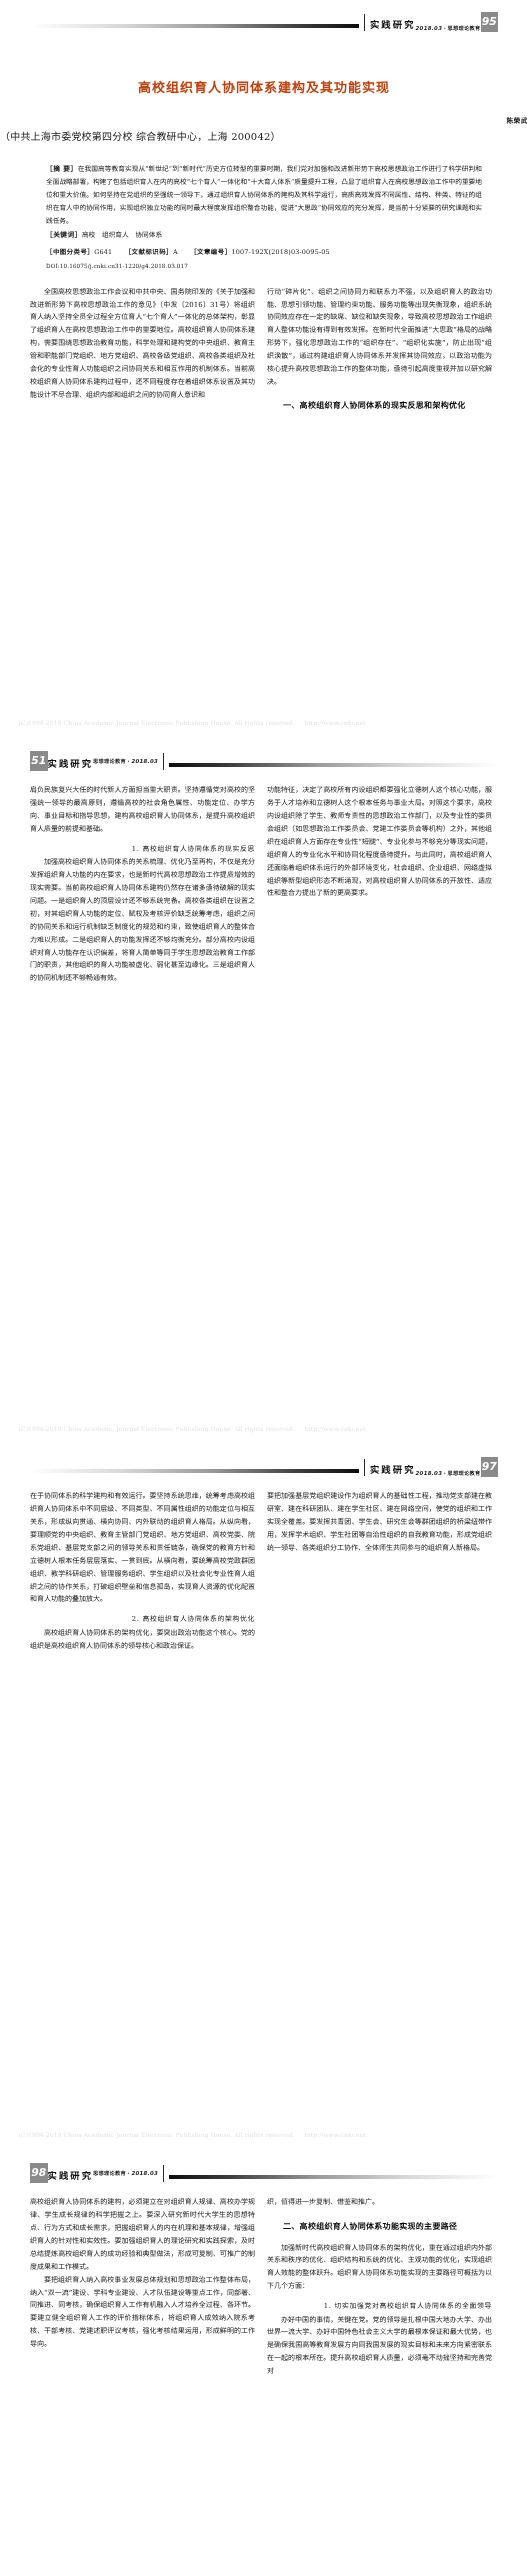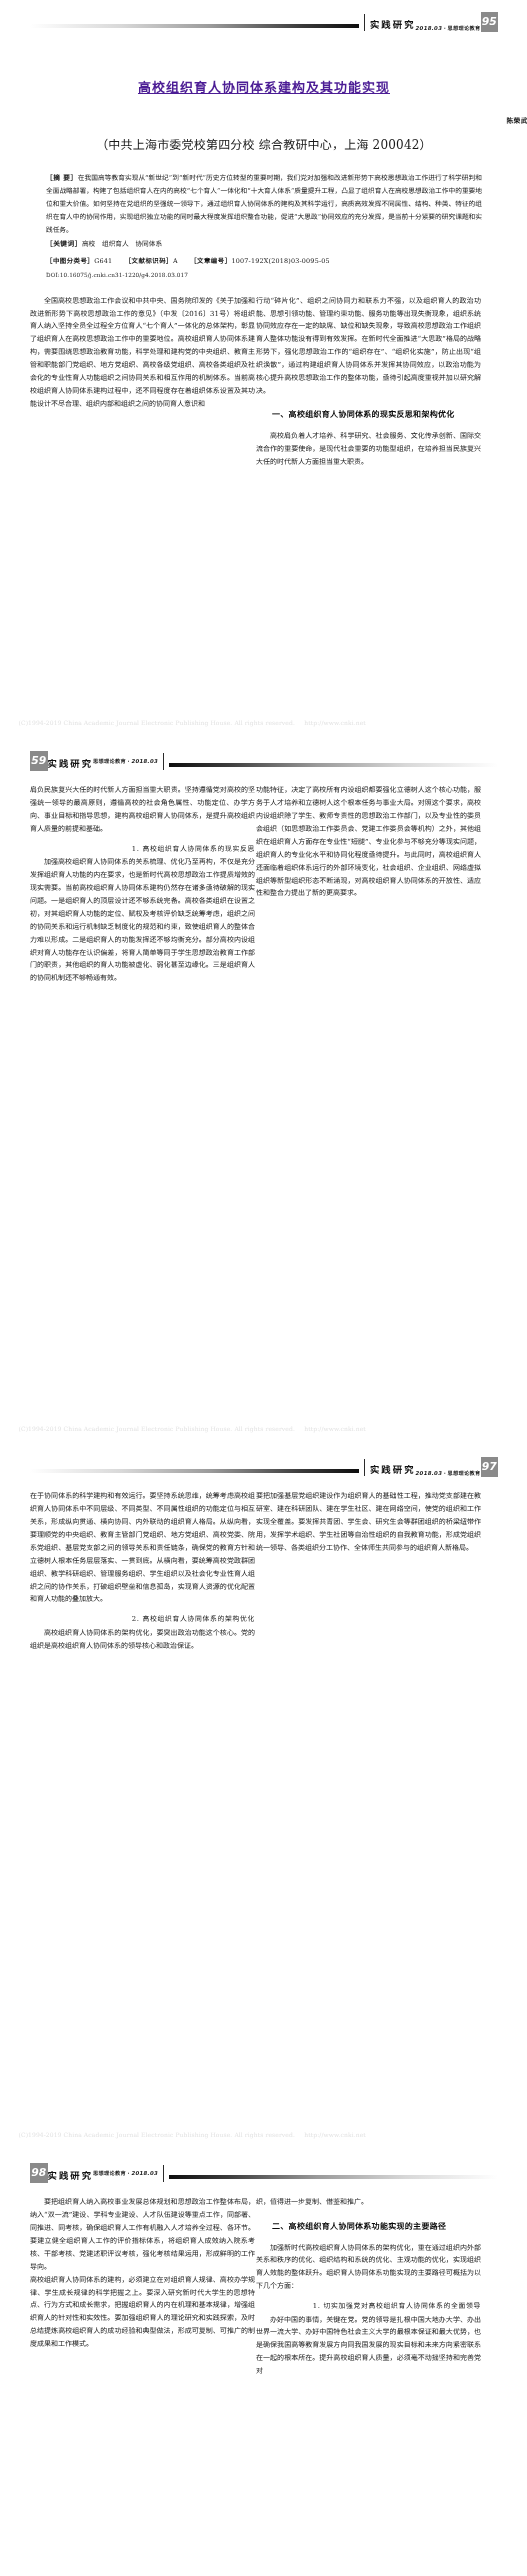--- a/index.html
+++ b/index.html
@@ -94,38 +94,36 @@
     margin-bottom:0.5px;
   }
 
   
   .art-title{
     text-align:center;
     font-family:"DejaVu Sans","Liberation Sans",sans-serif;
     font-weight:bold;
     font-size:13px;
     letter-spacing:1px;
-    color:#4c1d95;
+    color:#c2410c;
     margin:45px 0 0 0;
-    text-decoration:underline;
   }
   .art-author{
     text-align:right;
     font-family:Liberation Serif, serif;
     font-weight:bold;
     font-size:6.7px;
     letter-spacing:0.5px;
     margin-top:18.5px;
     color:#111;
   }
   .art-affil{
-    text-align:center;
-    font-size:12px;
+    font-size:10px;
     letter-spacing:0.2px;
-    margin-top:10px;
+    margin-top:3px;
     color:#1a1a1a;
   }
 
   
   .meta-block{
     margin:20.6px 46px 0 46px;
     font-size:6.7px;
     line-height:1.95;
     text-align:justify;
     color:#141414;
@@ -146,21 +144,21 @@
     margin-top:2.6px;
     font-size:5.7px;
     letter-spacing:0.1px;
     color:#1c1c1c;
   }
 
   
   .cols{
     display:flex;
     margin:13.4px 30px 0 30px;
-    gap:1px;
+    gap:12px;
   }
   .col{
     width:225px;
     flex:0 0 225px;
   }
   p.bodytext{
     margin:0;
     font-size:7px;
     line-height:1.84;
     text-align:justify;
@@ -231,31 +229,30 @@
     <div class="meta-doi">DOI:10.16075/j.cnki.cn31-1220/g4.2018.03.017</div>
   </div>
 
   <div class="cols">
     <div class="col">
       <p class="bodytext">全国高校思想政治工作会议和中共中央、国务院印发的《关于加强和改进新形势下高校思想政治工作的意见》（中发〔2016〕31号）将组织育人纳入坚持全员全过程全方位育人“七个育人”一体化的总体架构，彰显了组织育人在高校思想政治工作中的重要地位。高校组织育人协同体系建构，需要围绕思想政治教育功能，科学处理和建构党的中央组织、教育主管和职能部门党组织、地方党组织、高校各级党组织、高校各类组织及社会化的专业性育人功能组织之间协同关系和相互作用的机制体系。当前高校组织育人协同体系建构过程中，还不同程度存在着组织体系设置及其功能设计不尽合理、组织内部和组织之间的协同育人意识和</p>
     </div>
     <div class="col">
       <p class="bodytext noindent">行动“碎片化”、组织之间协同力和联系力不强，以及组织育人的政治功能、思想引领功能、管理约束功能、服务功能等出现失衡现象，组织系统协同效应存在一定的缺席、缺位和缺失现象，导致高校思想政治工作组织育人整体功能没有得到有效发挥。在新时代全面推进“大思政”格局的战略形势下，强化思想政治工作的“组织存在”、“组织化实施”，防止出现“组织涣散”，通过构建组织育人协同体系并发挥其协同效应，以政治功能为核心提升高校思想政治工作的整体功能，亟待引起高度重视并加以研究解决。</p>
       <h2 class="sec">一、高校组织育人协同体系的现实反思和架构优化</h2>
-      <p class="bodytext">高校肩负着人才培养、科学研究、社会服务、文化传承创新、国际交流合作的重要使命，是现代社会重要的功能型组织，在培养担当民族复兴大任的时代新人方面担当重大职责。</p>
     </div>
   </div>
 
   <div class="cnki-footer"><span>(C)1994-2019 China Academic Journal Electronic Publishing House. All rights reserved.</span><span class="url">http://www.cnki.net</span></div>
 </div>
 
 <div class="page p2">
 
   <div class="runhead left">
-    <div class="rh-num">59</div>
+    <div class="rh-num">51</div>
     <div class="rh-text">
       <div class="rh-title">实践研究</div>
       <div class="rh-sub"><span class="cjk">思想理论教育</span><span class="sep">·</span><span>2018.03</span></div>
     </div>
     <div class="rh-rule"></div>
     <div class="rh-bar"></div>
   </div>
 
   <div class="cols">
     <div class="col">
@@ -304,22 +301,22 @@
     <div class="rh-text">
       <div class="rh-title">实践研究</div>
       <div class="rh-sub"><span class="cjk">思想理论教育</span><span class="sep">·</span><span>2018.03</span></div>
     </div>
     <div class="rh-rule"></div>
     <div class="rh-bar"></div>
   </div>
 
   <div class="cols">
     <div class="col">
+      <p class="bodytext noindent">高校组织育人协同体系的建构，必须建立在对组织育人规律、高校办学规律、学生成长规律的科学把握之上。要深入研究新时代大学生的思想特点、行为方式和成长需求，把握组织育人的内在机理和基本规律，增强组织育人的针对性和实效性。要加强组织育人的理论研究和实践探索，及时总结提炼高校组织育人的成功经验和典型做法，形成可复制、可推广的制度成果和工作模式。</p>
       <p class="bodytext">要把组织育人纳入高校事业发展总体规划和思想政治工作整体布局，纳入“双一流”建设、学科专业建设、人才队伍建设等重点工作，同部署、同推进、同考核，确保组织育人工作有机融入人才培养全过程、各环节。要建立健全组织育人工作的评价指标体系，将组织育人成效纳入院系考核、干部考核、党建述职评议考核，强化考核结果运用，形成鲜明的工作导向。</p>
-      <p class="bodytext noindent">高校组织育人协同体系的建构，必须建立在对组织育人规律、高校办学规律、学生成长规律的科学把握之上。要深入研究新时代大学生的思想特点、行为方式和成长需求，把握组织育人的内在机理和基本规律，增强组织育人的针对性和实效性。要加强组织育人的理论研究和实践探索，及时总结提炼高校组织育人的成功经验和典型做法，形成可复制、可推广的制度成果和工作模式。</p>
     </div>
     <div class="col">
       <p class="bodytext noindent">织，值得进一步复制、借鉴和推广。</p>
       <h2 class="sec">二、高校组织育人协同体系功能实现的主要路径</h2>
       <p class="bodytext">加强新时代高校组织育人协同体系的架构优化，重在通过组织内外部关系和秩序的优化、组织结构和系统的优化、主观功能的优化，实现组织育人效能的整体跃升。组织育人协同体系功能实现的主要路径可概括为以下几个方面：</p>
       <h3 class="subsec">1. 切实加强党对高校组织育人协同体系的全面领导</h3>
       <p class="bodytext">办好中国的事情，关键在党。党的领导是扎根中国大地办大学、办出世界一流大学、办好中国特色社会主义大学的最根本保证和最大优势，也是确保我国高等教育发展方向同我国发展的现实目标和未来方向紧密联系在一起的根本所在。提升高校组织育人质量，必须毫不动摇坚持和完善党对</p>
     </div>
   </div>
 

